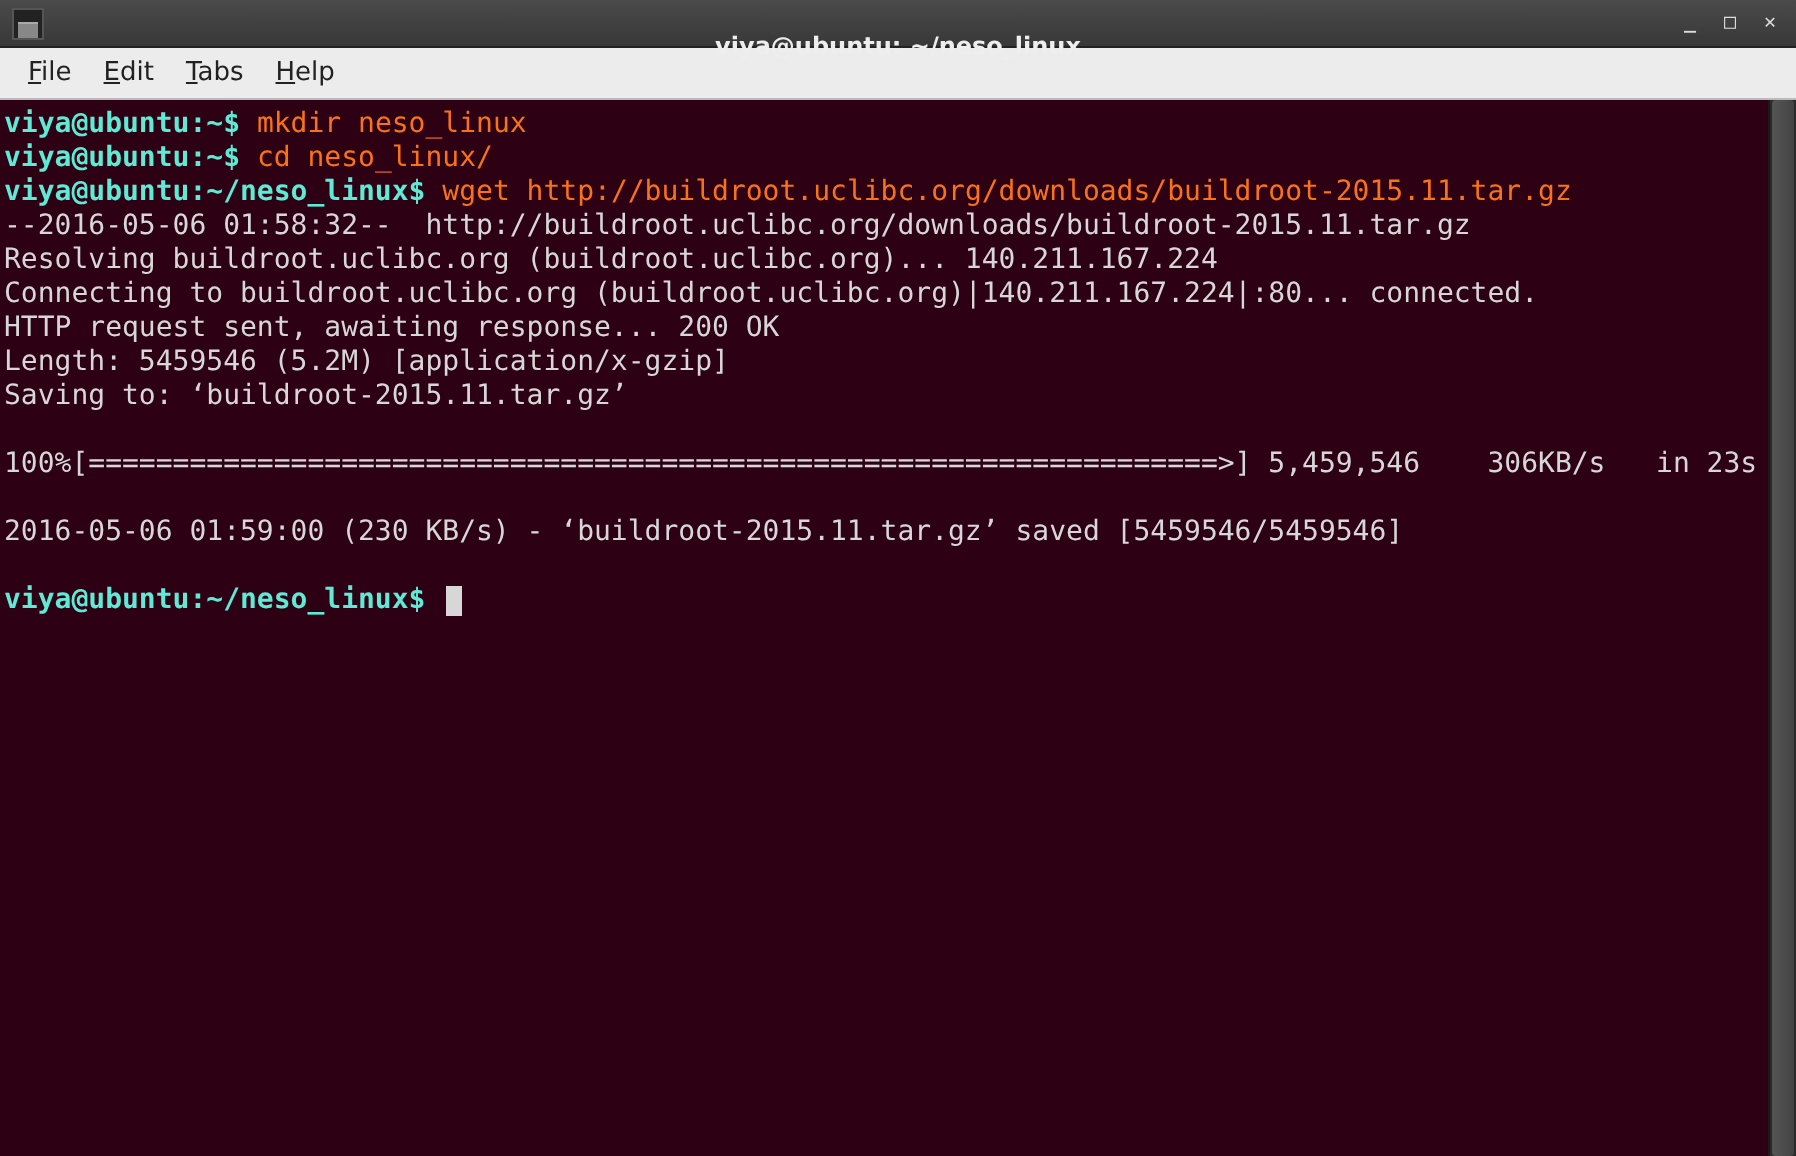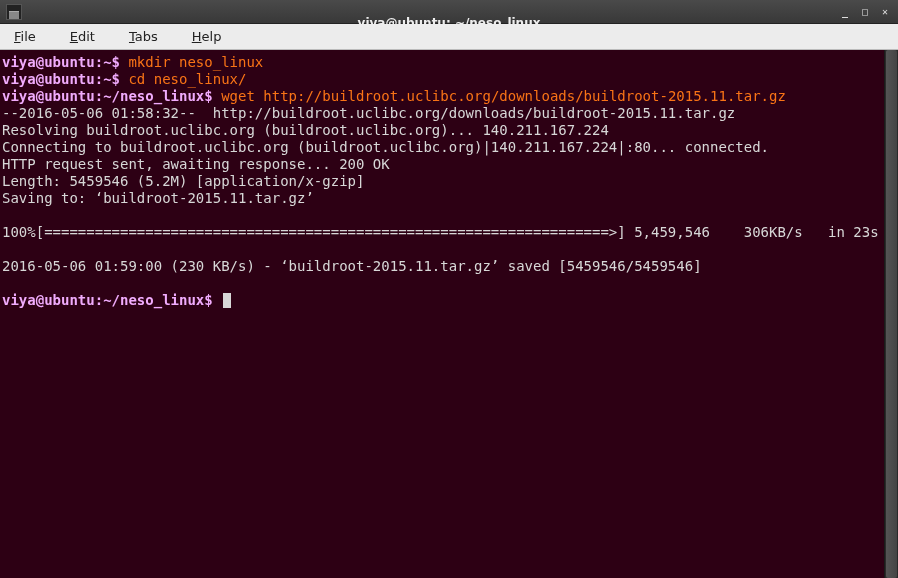--- a/index.html
+++ b/index.html
@@ -61,21 +61,21 @@
       font-size: 10px;
       cursor: pointer;
       font-family: monospace;
     }
     .menubar {
       background: #ececec;
       height: 26px;
       display: flex;
       align-items: center;
       padding: 0 6px;
-      gap: 18px;
+      gap: 0;
       font-size: 13px;
       color: #222;
       border-bottom: 1px solid #bbb;
     }
     .menu-item {
       padding: 2px 8px;
       cursor: pointer;
     }
     .menu-item .mn { text-decoration: underline; }
     .terminal {
@@ -85,21 +85,21 @@
       padding: 4px 2px;
       font-family: "DejaVu Sans Mono", "Liberation Mono", monospace;
       font-size: 14px;
       line-height: 17px;
       color: #d7d7d7;
       white-space: pre;
       overflow: hidden;
       position: relative;
     }
     .line { white-space: pre; }
-    .prompt { color: #f0abfc; font-weight: bold; }
+    .prompt { color: #5eead4; font-weight: bold; }
     .cmd { color: #f97316; }
     .cursor {
       display: inline-block;
       width: 8px;
       height: 15px;
       background: #d7d7d7;
       vertical-align: text-bottom;
       margin-left: 2px;
     }
     .scrollbar {

